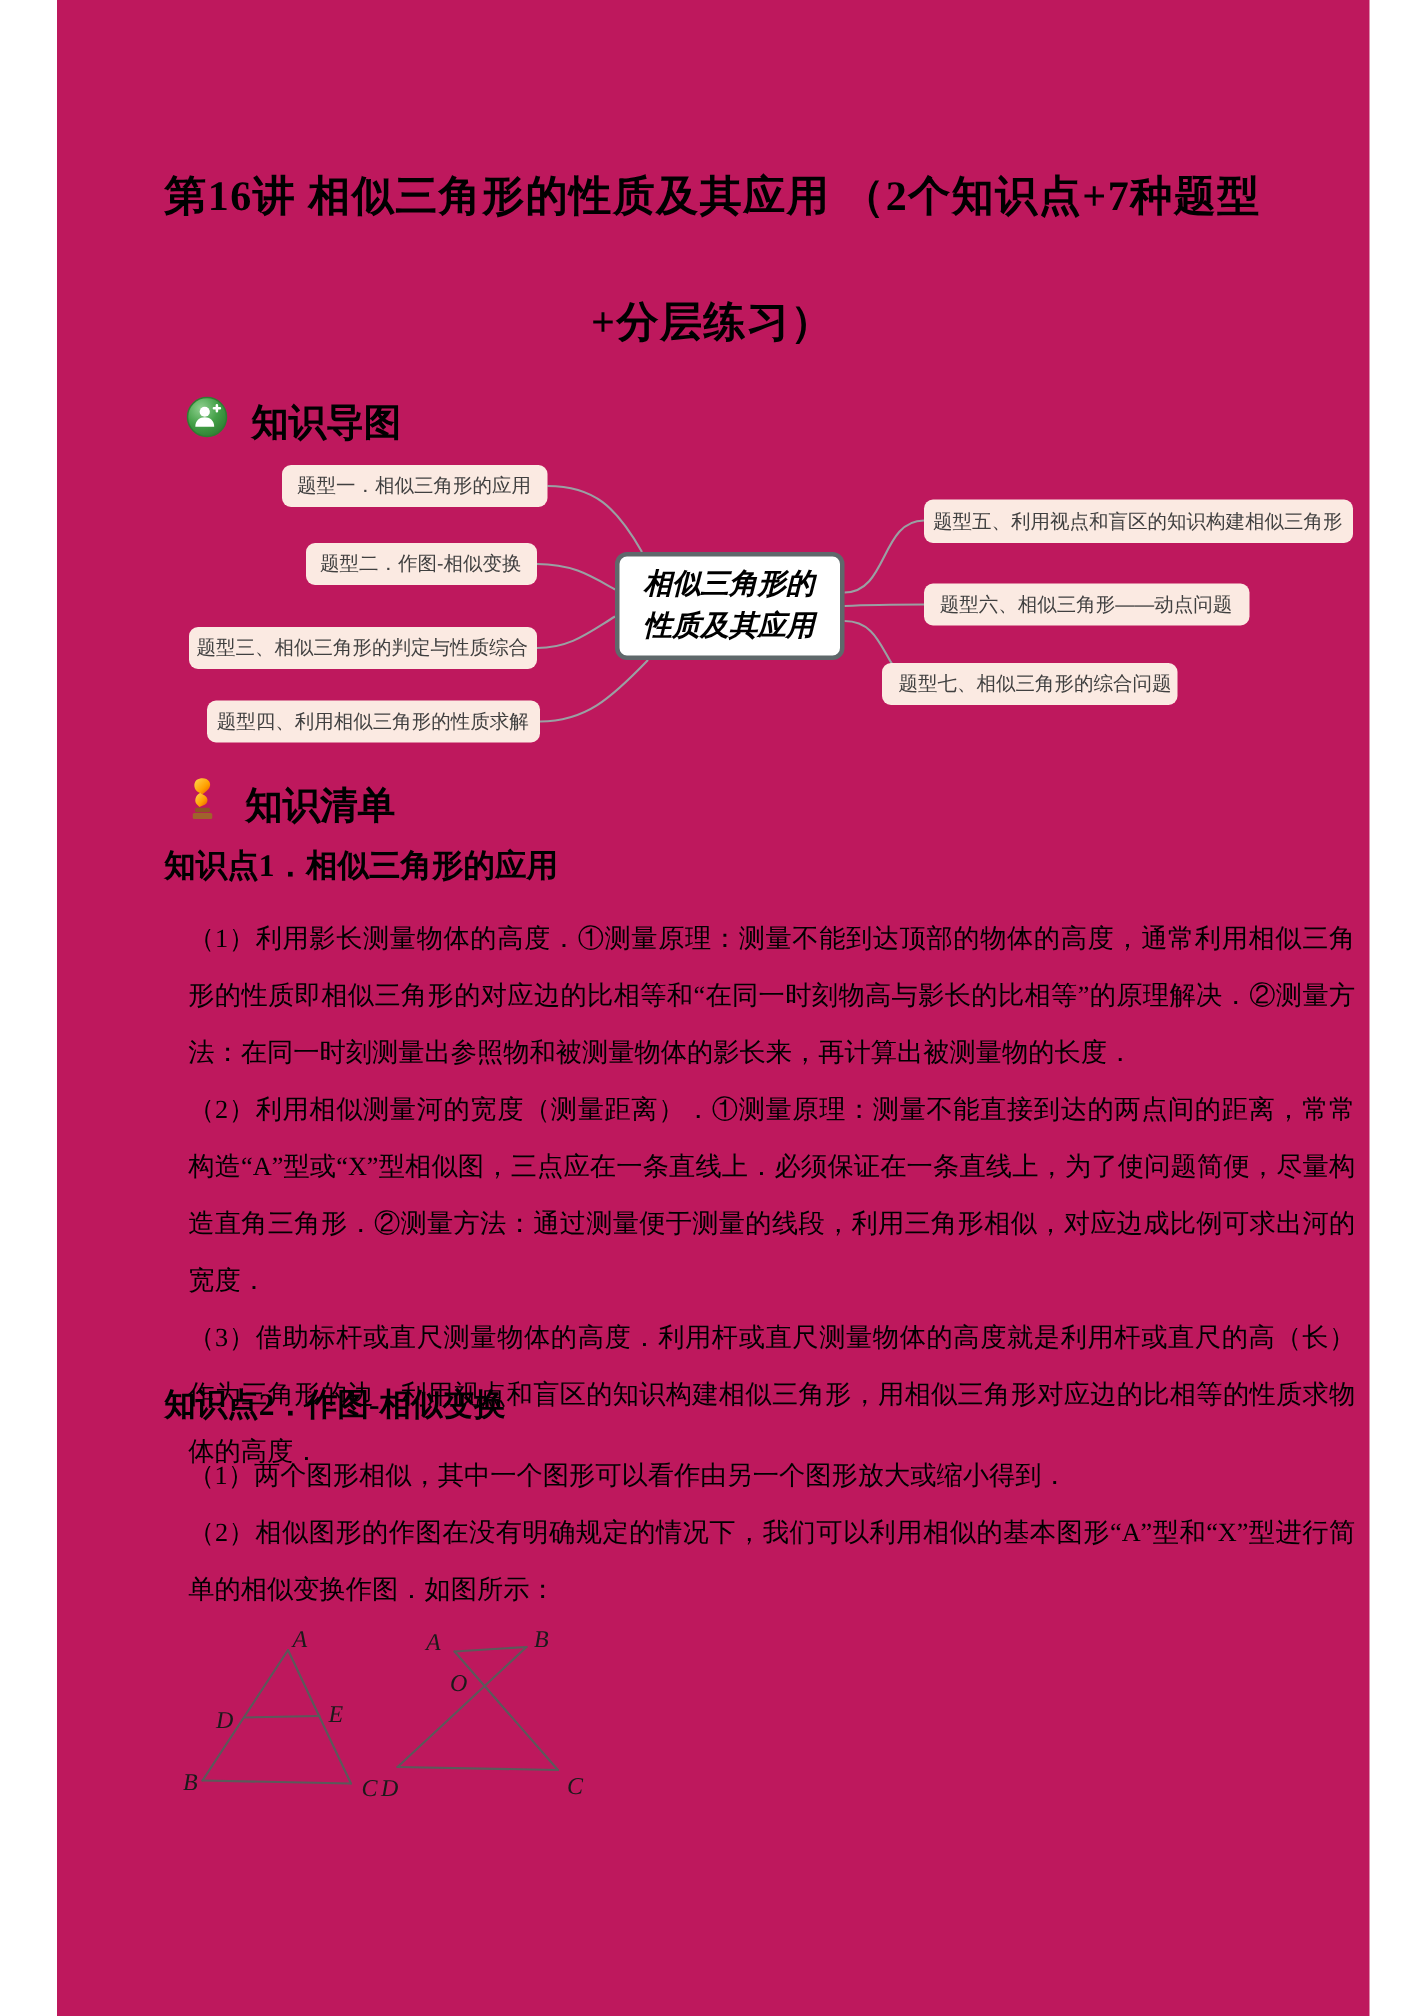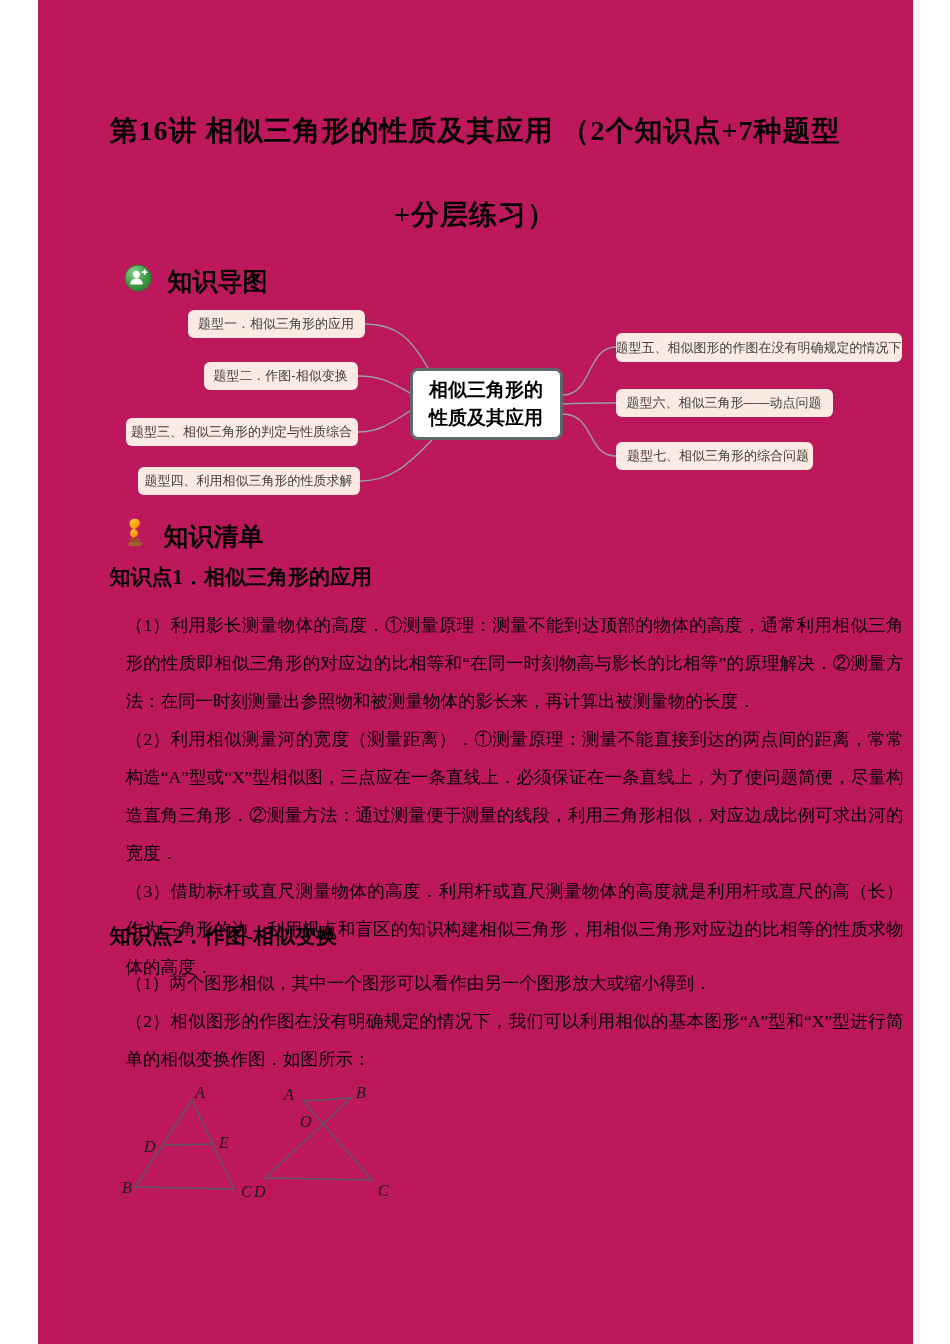--- a/index.html
+++ b/index.html
@@ -31,28 +31,29 @@
     color:#404040; font-family:"Liberation Sans","DejaVu Sans",sans-serif;
     font-size:13px; display:flex; align-items:center; justify-content:center;
     white-space:nowrap; box-sizing:border-box; padding:0 8px;
   }
   #branch-1 { left:150px; top:10px;  width:177px; height:28px; }
   #branch-2 { left:166px; top:62px;  width:154px; height:28px; }
   #branch-3 { left:88px;  top:118px; width:232px; height:28px; }
   #branch-4 { left:100px; top:167px; width:222px; height:28px; }
   #branch-5 { left:578px; top:33px;  width:286px; height:29px; }
   #branch-6 { left:578px; top:89px;  width:217px; height:28px; }
-  #branch-7 { left:578px; top:142px; width:197px; height:28px;padding-left:16px; }
+  #branch-7 { left:550px; top:142px; width:197px; height:28px;padding-left:16px; }
   #center-node {
     position:absolute; left:372px; top:68px; width:153px; height:72px;
     background:#ffffff; border:3px solid #5f686b; border-radius:8px;
     display:flex; flex-direction:column; align-items:center; justify-content:center;
     font-family:"Liberation Sans","DejaVu Sans",sans-serif;
     font-weight:bold; font-size:19px; line-height:1.45; color:#000;
     box-sizing:border-box;
+    font-style:italic;
   }
 
   
   .kp-heading {
     position:absolute; left:72px; font-weight:bold; font-size:21px;
   }
   #kp1-heading { top:563px; }
   #kp2-heading { top:922px; }
   .kp-body {
     position:absolute; left:88px; width:778px;
@@ -106,21 +107,21 @@
         <path d="M322,181 C352,181 369,166 394,140"></path>
         <path d="M525,95 C554,95 549,47 578,47"></path>
         <path d="M525,104 C545,103 558,103 578,103"></path>
         <path d="M525,114 C556,114 549,156 578,156"></path>
       </g>
     </svg>
     <div class="branch" id="branch-1">题型一．相似三角形的应用</div>
     <div class="branch" id="branch-2">题型二．作图-相似变换</div>
     <div class="branch" id="branch-3">题型三、相似三角形的判定与性质综合</div>
     <div class="branch" id="branch-4">题型四、利用相似三角形的性质求解</div>
-    <div class="branch" id="branch-5">题型五、相似图形的作图在没有明确规定的情况下</div>
+    <div class="branch" id="branch-5">题型五、利用视点和盲区的知识构建相似三角形</div>
     <div class="branch" id="branch-6">题型六、相似三角形——动点问题</div>
     <div class="branch" id="branch-7">题型七、相似三角形的综合问题</div>
     <div id="center-node">
       <span>相似三角形的</span>
       <span>性质及其应用</span>
     </div>
   </div>
 
   <div class="sec-head" id="checklist-head">
     <span class="icon">

